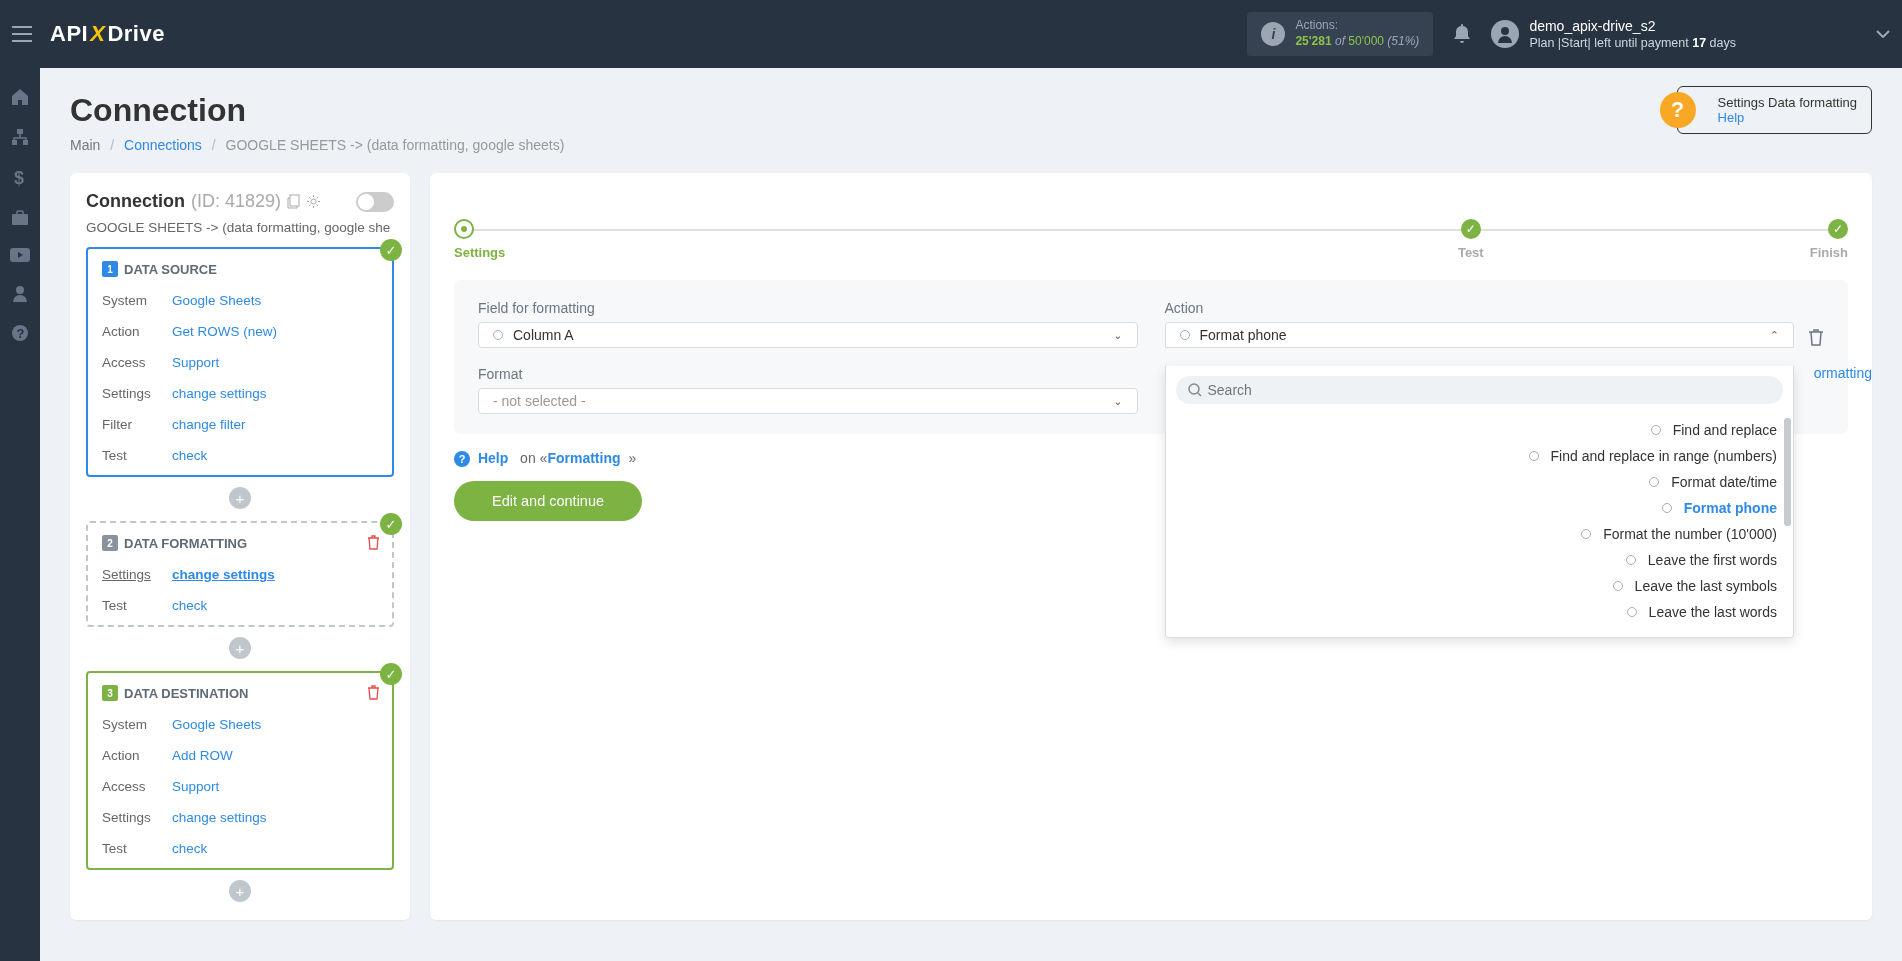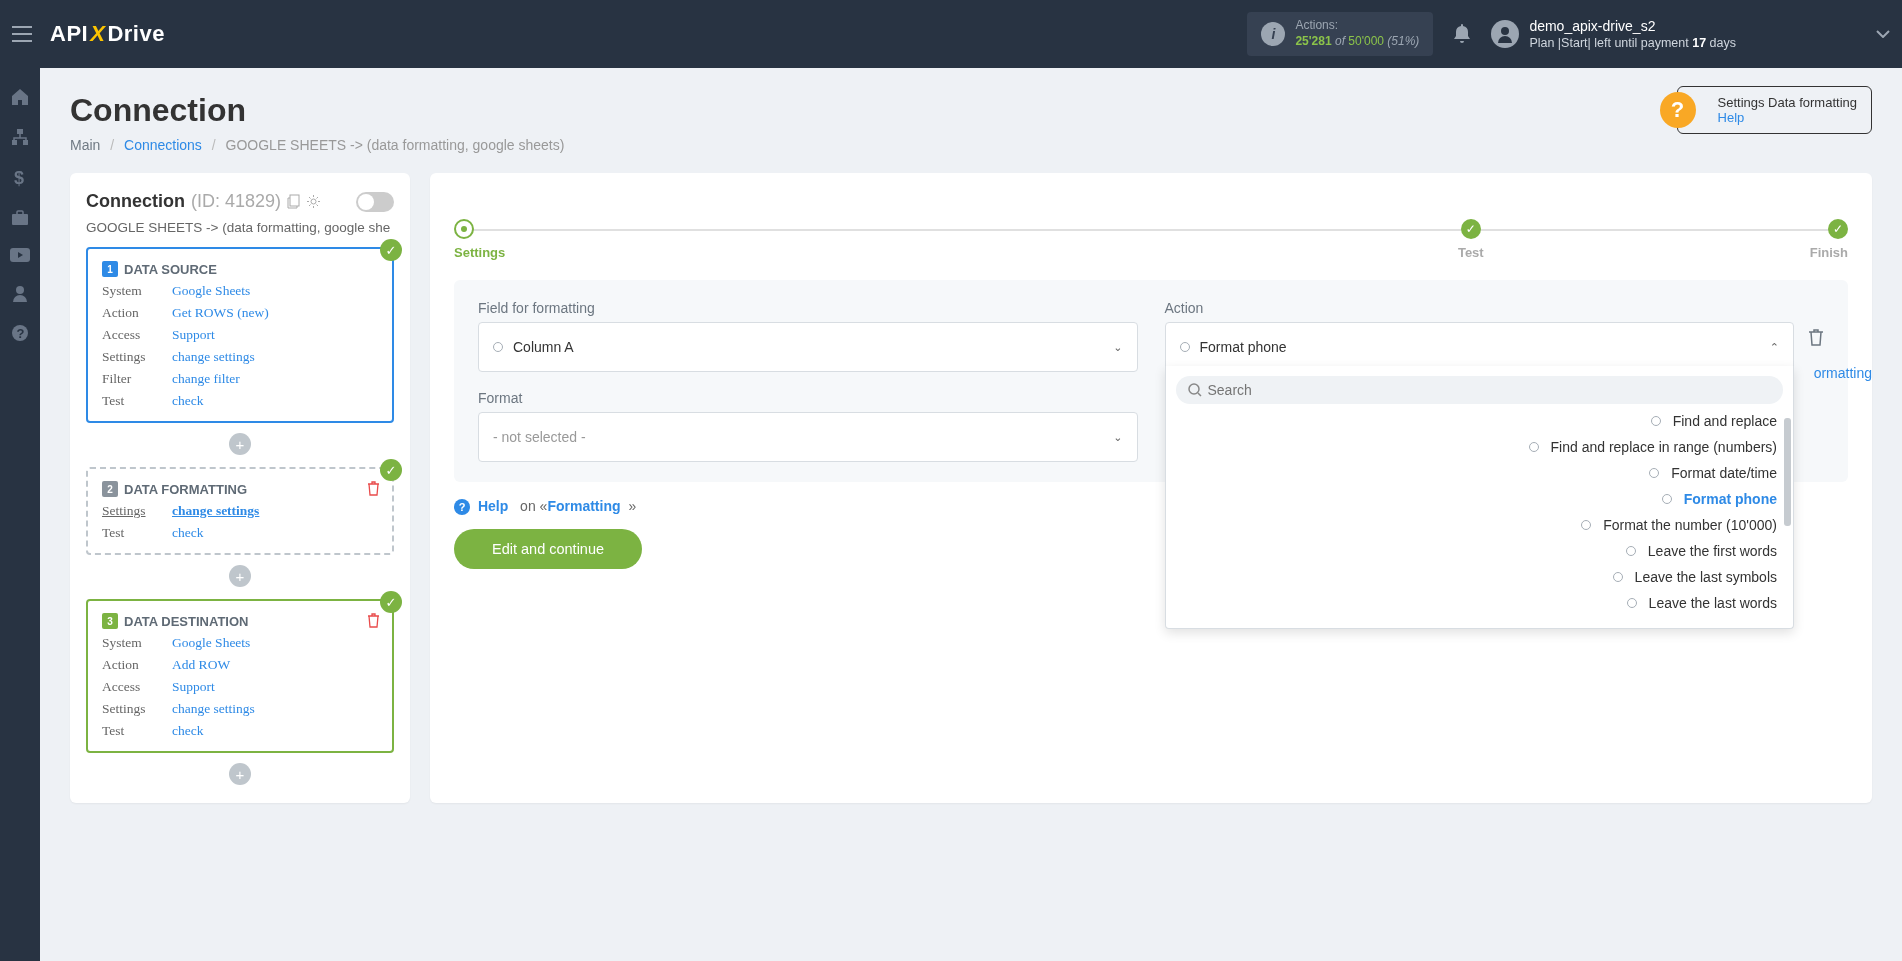--- a/index.html
+++ b/index.html
@@ -52,21 +52,21 @@
 
 .step-card { border:2px solid; border-radius:4px; padding:12px 14px; margin-top:12px; position:relative; font-size:13.5px;}
 .step-card.blue { border-color:#2e8ae6;}
 .step-card.dashed { border:2px dashed #bfc6cc;}
 .step-card.green { border-color:#7cb342;}
 .step-card .check { position:absolute; top:-10px; right:-10px; width:22px; height:22px; background:#7cb342; border-radius:50%; color:#fff; display:flex; align-items:center; justify-content:center; font-size:13px;}
 .step-title { font-weight:bold; color:#5f6a75; font-size:13px; display:flex; align-items:center; gap:6px;}
 .step-num { background:#2e8ae6; color:#fff; width:16px; height:16px; border-radius:2px; display:inline-flex; align-items:center; justify-content:center; font-size:10px;}
 .step-num.grey { background:#8a939c;}
 .step-num.green { background:#7cb342;}
-.step-row { display:flex; margin-top:6px;font-family:Liberation Serif, serif;}
+.step-row { display:flex; margin-top:16px;}
 .step-row .label { width:70px; color:#666;}
 .step-row .value { color:#2e8ae6; cursor:pointer;}
 .step-row .value.bold { font-weight:600;}
 .step-row.underline .label { text-decoration:underline;}
 .trash { position:absolute; top:12px; right:12px; color:#e94b4b; cursor:pointer; font-size:15px;}
 .plusbtn { width:22px; height:22px; background:#bfc6cc; border-radius:50%; color:#fff; display:flex; align-items:center; justify-content:center; margin:10px auto 0; cursor:pointer; font-size:15px;}
 
 .content { flex:1; background:#fff; border-radius:6px; padding:20px 24px 30px; box-shadow:0 1px 2px rgba(0,0,0,.05);}
 .content h2 { font-size:20px; font-weight:600;}
 .content h2 .sub { color:#aaa; font-weight:400;}
@@ -80,29 +80,29 @@
 .stepper .pt.curr .dot { border:2px solid #7cb342; background:#fff;}
 .stepper .pt.curr .dot::after { content:''; width:6px; height:6px; background:#7cb342; border-radius:50%;}
 .stepper .pt.done .dot { background:#7cb342; color:#fff; font-size:12px;}
 .stepper .lbl { display:block; margin-top:6px; font-size:13px; color:#aaa; font-weight:600;}
 .stepper .pt.curr .lbl { color:#7cb342;}
 
 .form-area { background:#f6f8fa; border-radius:6px; padding:20px 24px; position:relative;}
 .form-row { display:flex; gap:27px;}
 .form-group { flex:1; }
 .form-group label { display:block; color:#6c7680; font-size:14px; margin-bottom:6px;}
-.select { background:#fff; border:1px solid #d8dde2; border-radius:4px; padding:16px 14px; display:flex; align-items:center; cursor:pointer; position:relative;}
+.select { background:#fff; border:1px solid #d8dde2; border-radius:4px; padding:4px 14px; display:flex; align-items:center; cursor:pointer; position:relative;}
 .select .circ { width:10px; height:10px; border:1.5px solid #a6aeb6; border-radius:50%; margin-right:10px;}
 .select .val { flex:1; color:#333;}
 .select .val.placeholder { color:#999;}
 .select .caret { color:#666; font-size:11px;}
 .trash-out { color:#6c7680; cursor:pointer; padding:8px 0 0 6px; font-size:17px;}
 
 .dropdown { position:absolute; top:40px; left:0; right:0; background:#fff; border:1px solid #d8dde2; border-top:none; border-radius:0 0 4px 4px; box-shadow:0 4px 12px rgba(0,0,0,.12); z-index:10; padding:10px 10px 12px;}
-.search-box { background:#eff2f5; border-radius:14px; padding:6px 12px; display:flex; align-items:center; gap:6px; margin-bottom:4px;}
+.search-box { background:#eff2f5; border-radius:14px; padding:6px 12px; display:flex; align-items:center; gap:6px; margin-bottom:13px;}
 .search-box input { border:none; background:transparent; outline:none; flex:1; font-size:14px; color:#333;}
 .dd-item { display:flex; align-items:center; padding:5px 6px; cursor:pointer; font-size:14px; color:#333;justify-content:flex-end;}
 .dd-item .circ { width:10px; height:10px; border:1.5px solid #a6aeb6; border-radius:50%; margin-right:12px;}
 .dd-item.selected { color:#2e8ae6; font-weight:600;}
 .dd-scroll { position:absolute; right:2px; top:52px; width:7px; height:108px; background:#c6cbd0; border-radius:3px;}
 
 .help-line { margin-top:16px; font-size:14px;}
 .help-line .qicon { display:inline-flex; width:16px; height:16px; border-radius:50%; background:#2e8ae6; color:#fff; align-items:center; justify-content:center; font-size:11px; font-weight:bold; margin-right:4px;}
 .help-line a { color:#2e8ae6; font-weight:600; text-decoration:none;}
 .help-line .on { color:#666;margin-left:8px;}

